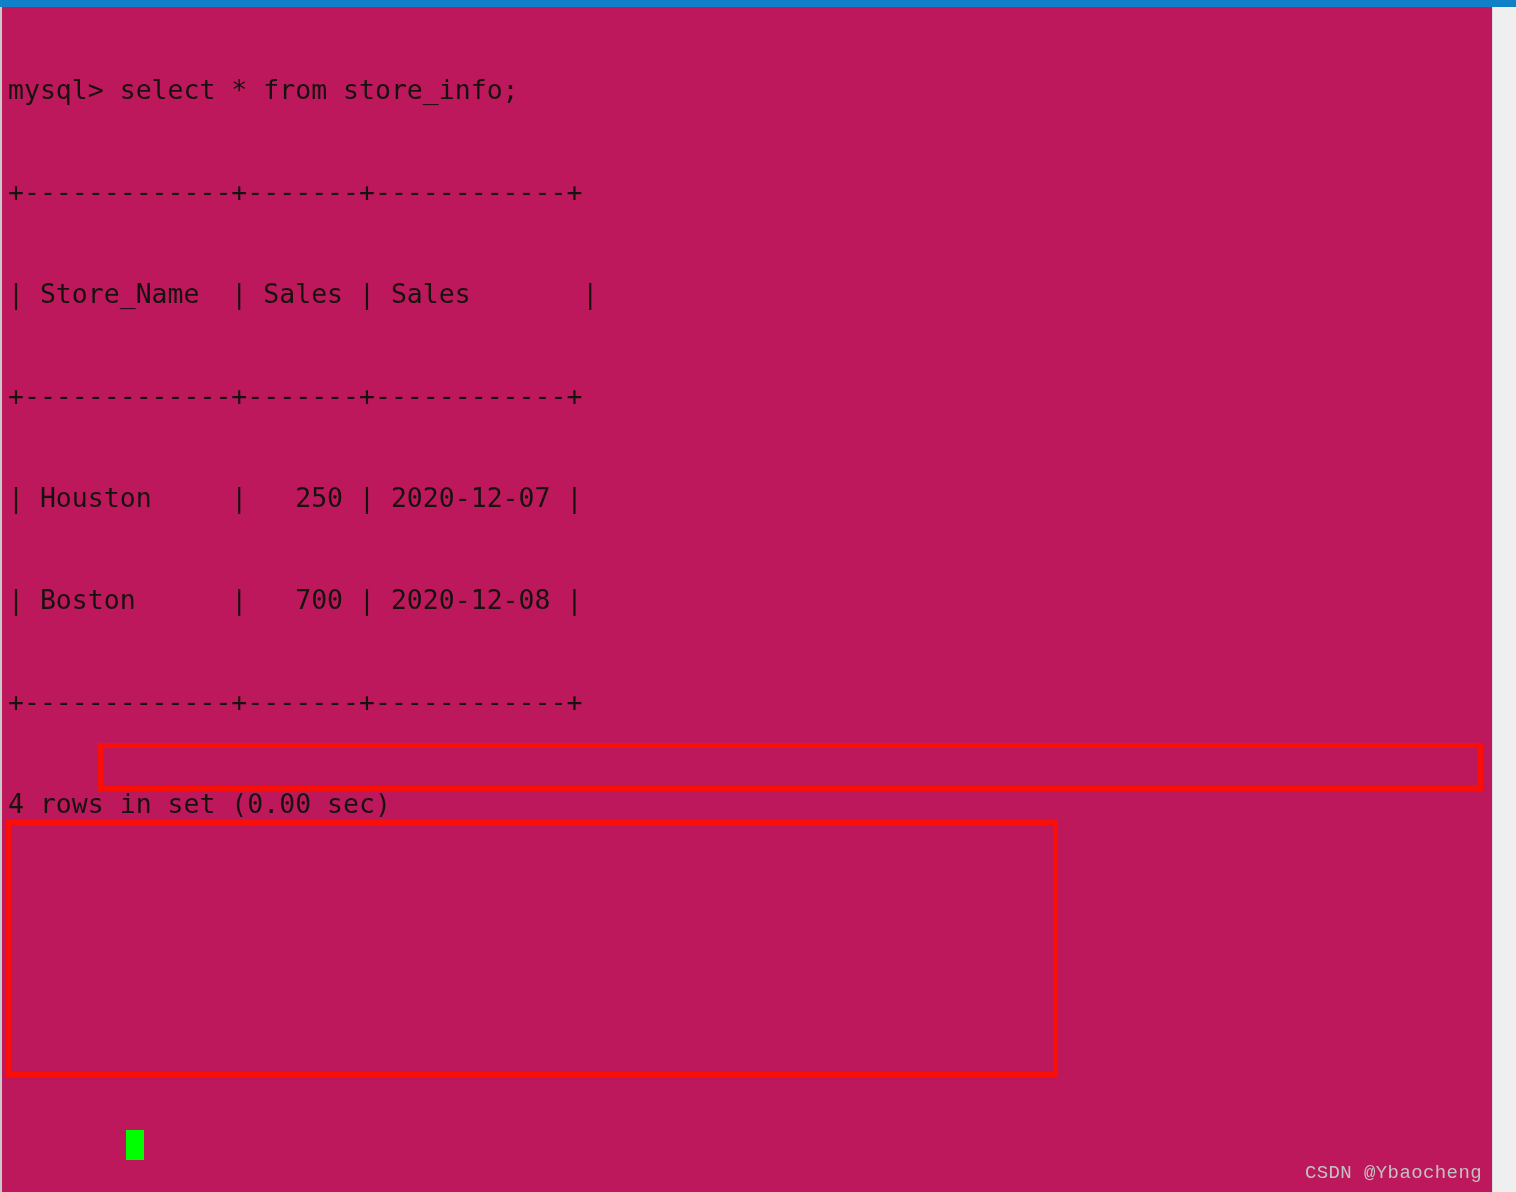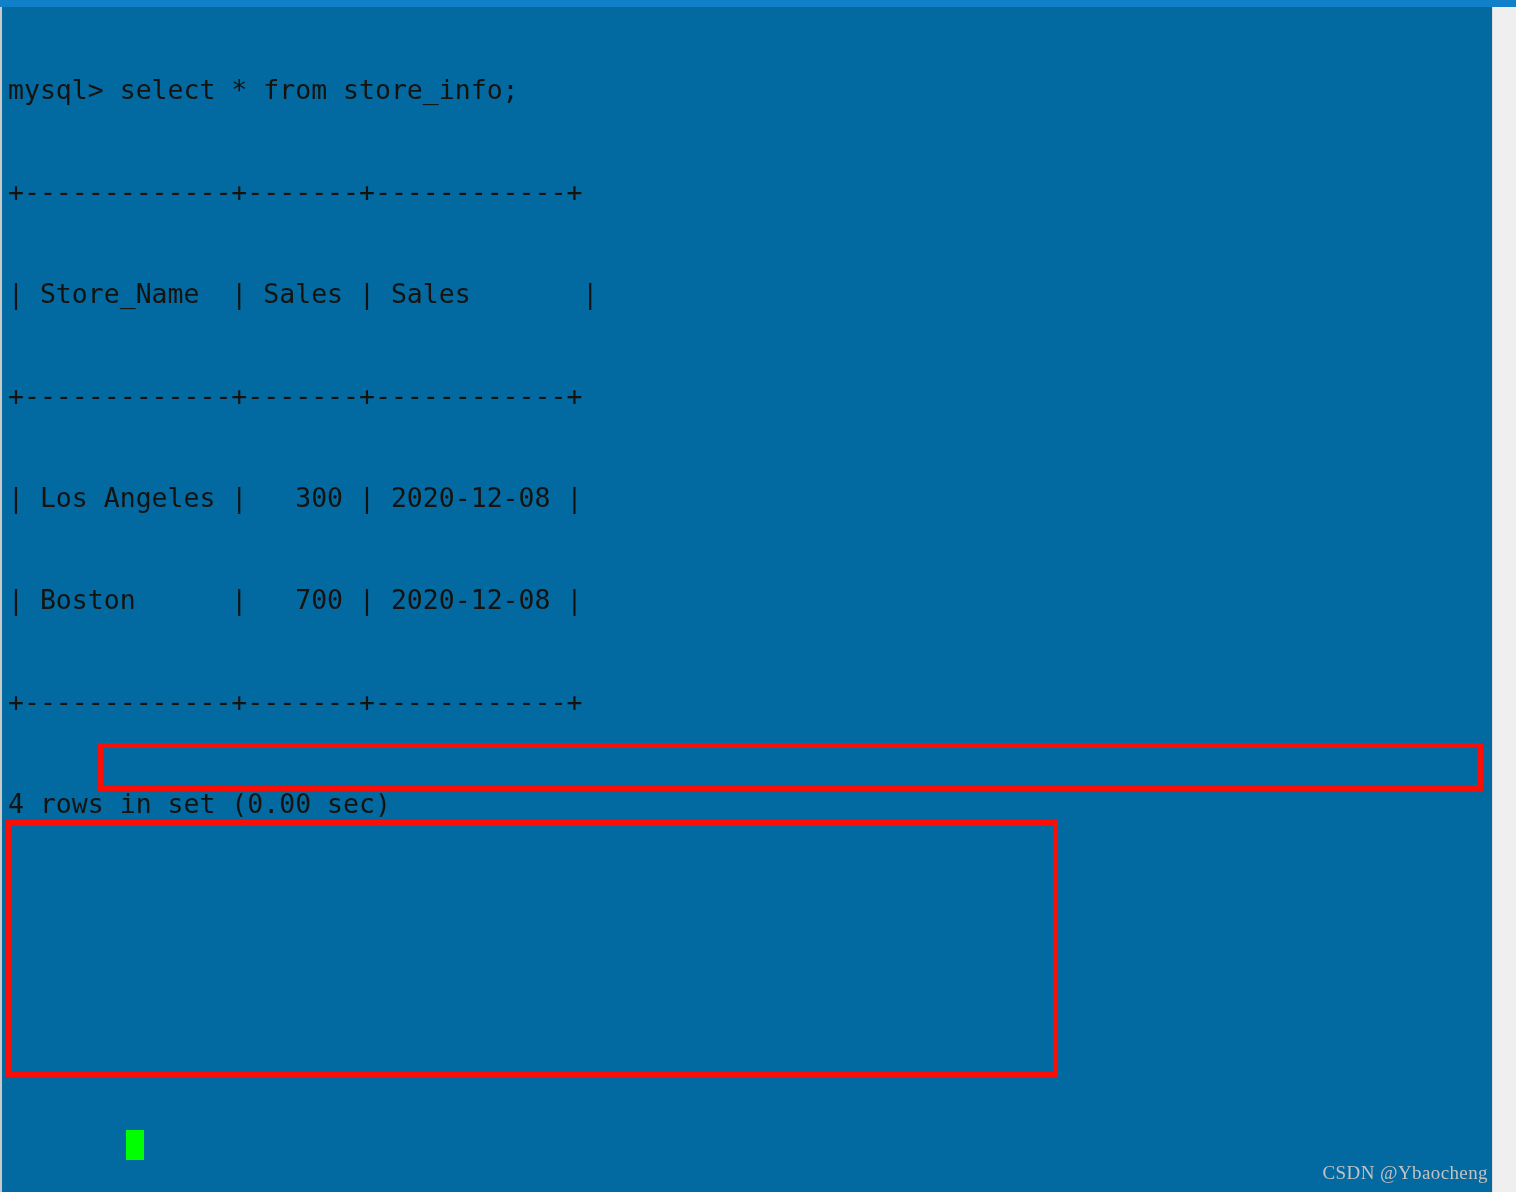--- a/index.html
+++ b/index.html
@@ -5,21 +5,21 @@
 <style>
   html, body {
     margin: 0;
     padding: 0;
     background: #ffffff;
   }
   #screen {
     position: relative;
     width: 1516px;
     height: 1192px;
-    background: #0369a1;
+    background: #be185d;
     overflow: hidden;
     font-family: "DejaVu Sans Mono", "Liberation Mono", monospace;
   }
   
   #top-bar {
     position: absolute;
     left: 0;
     top: 0;
     width: 1516px;
     height: 7px;
@@ -98,23 +98,23 @@
   #redbox-result {
     left: 6px;
     top: 820px;
     width: 1052px;
     height: 257px;
   }
 
   
   #watermark {
     position: absolute;
-    right: 28px;
+    right: 34px;
     bottom: 8px;
-    font-family: Liberation Serif, serif;
+    font-family: Liberation Mono, monospace;
     font-size: 19px;
     color: #c2c2c2;
     letter-spacing: 0.4px;
     white-space: pre;
   }
 </style>
 </head>
 <body>
 
 <div id="screen">
@@ -122,21 +122,21 @@
   <div id="top-bar"></div>
   <div id="left-edge"></div>
   <div id="scroll-gutter"></div>
   <div id="scroll-gutter-edge"></div>
 
   <div id="terminal">
     <div class="tline">mysql&gt; select * from store_info;</div>
     <div class="tline">+-------------+-------+------------+</div>
     <div class="tline">| Store_Name  | Sales | Sales       |</div>
     <div class="tline">+-------------+-------+------------+</div>
-    <div class="tline">| Los Angeles |   300 | 2020-12-08 |</div>
+    <div class="tline">| Houston     |   250 | 2020-12-07 |</div>
     <div class="tline">| Boston      |   700 | 2020-12-08 |</div>
     <div class="tline">+-------------+-------+------------+</div>
     <div class="tline">4 rows in set (0.00 sec)</div>
     <div class="tline blank"></div>
     
     
     
     
     
     

